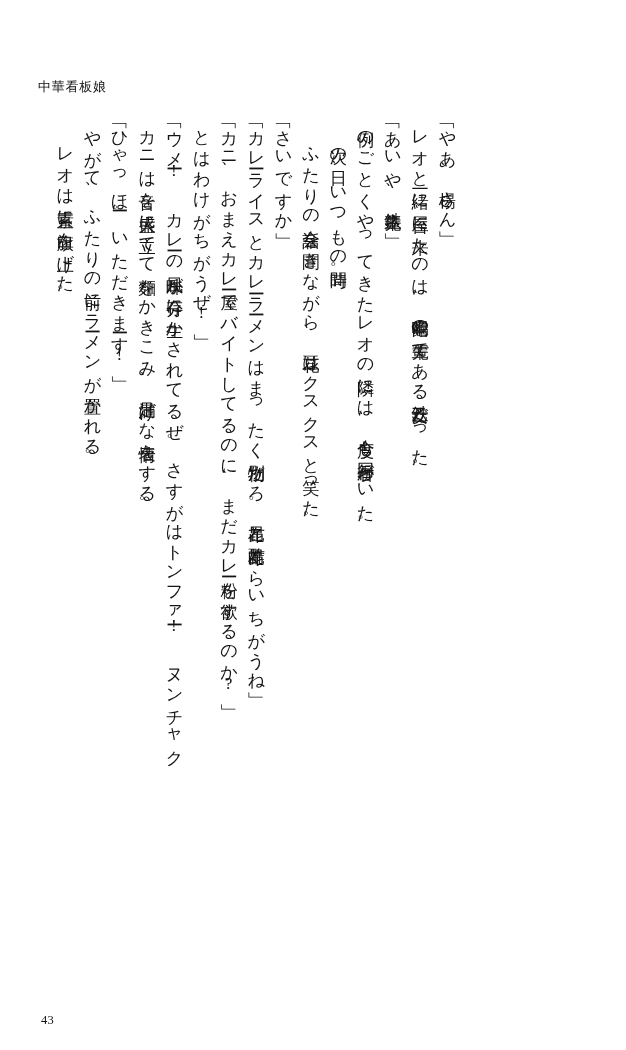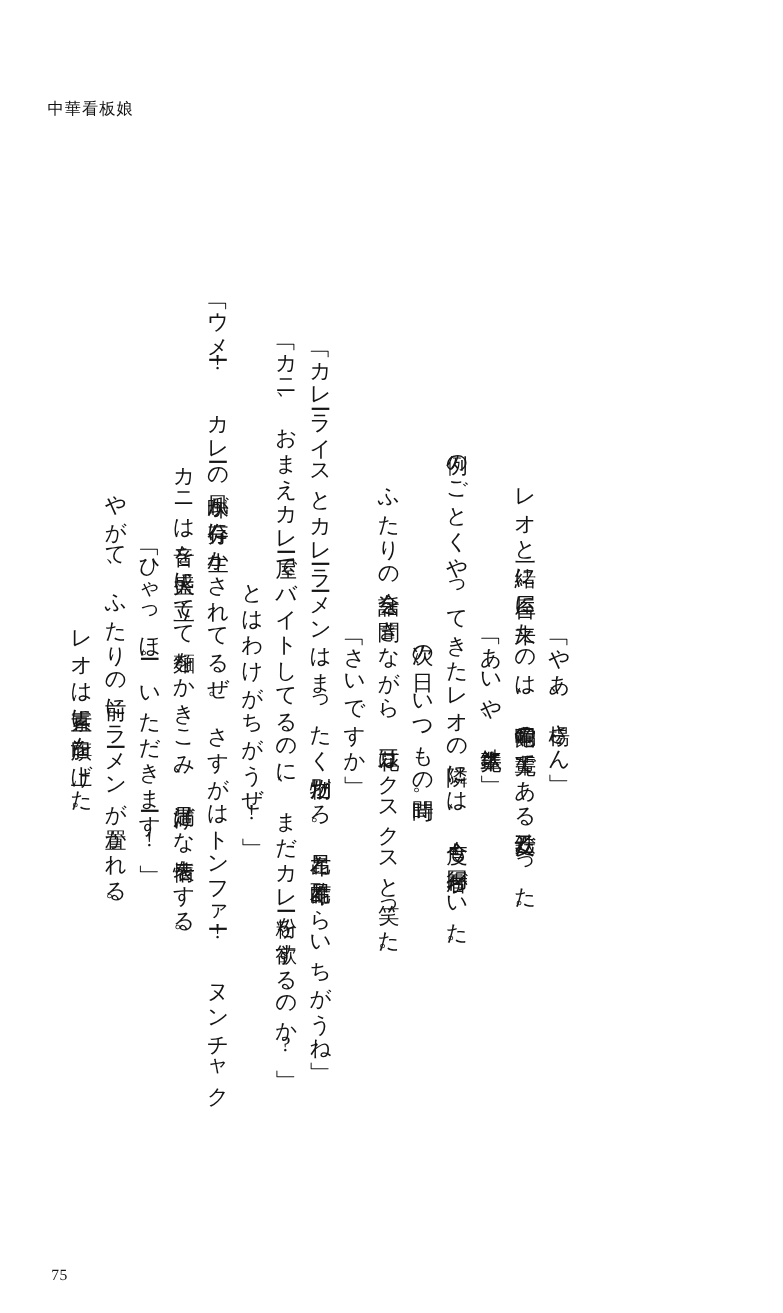--- a/index.html
+++ b/index.html
@@ -16,21 +16,20 @@
     overflow: hidden;
   }
 
   .page {
     position: absolute;
     left: 0;
     top: 0;
     width: 626px;
     height: 1050px;
     background: #fff;
-    text-align: center;
   }
 
   
   .running-head {
     position: absolute;
     left: 38px;
     top: 78px;
     font-size: 13px;
     letter-spacing: 0.06em;
     color: #111;
@@ -97,15 +96,15 @@
     <div class="vline indent-0">「カレーライスとカレーラーメンはまったく別物だろ。昆布と酢昆布くらいちがうね」</div>
     <div class="vline indent-0">「さいですか」</div>
     <div class="vline indent-1">ふたりの会話を聞きながら、豆花はクスクスと笑った。</div>
     <div class="vline indent-1">次の日、いつもの時間。</div>
     <div class="vline indent-0">例のごとくやってきたレオの隣には、今度も同行者がいた。</div>
     <div class="vline indent-0">「あいや、鉄先輩ネ」</div>
     <div class="vline indent-0">レオと一緒に屋台に来たのは、竜鳴館の先輩である鉄乙女だった。</div>
     <div class="vline indent-0">「やあ、楊さん」</div>
   </div>
 
-  <div class="page-number">75</div>
+  <div class="page-number">43</div>
 
 </div>
 
 </body></html>

